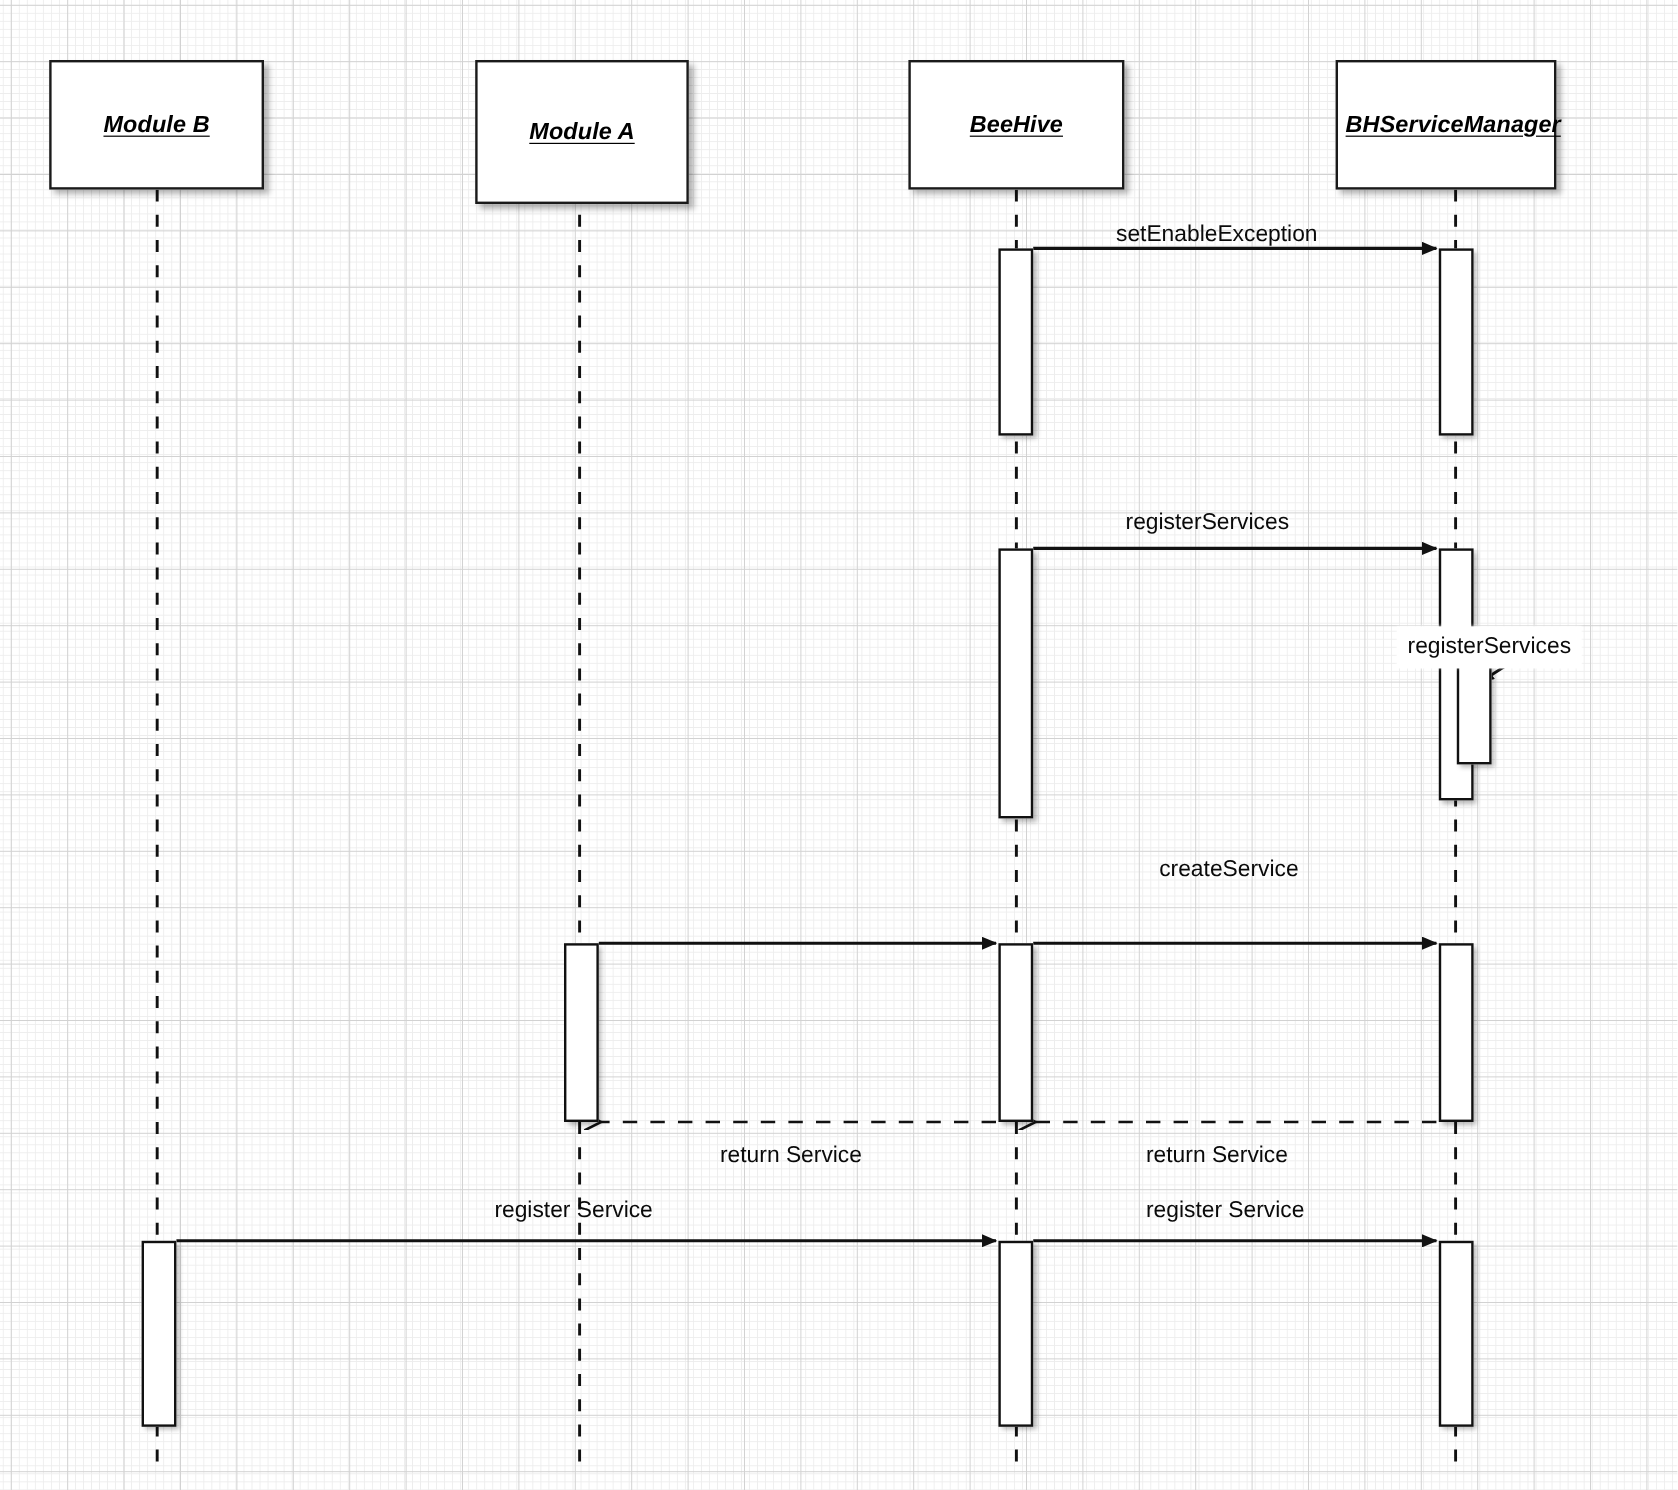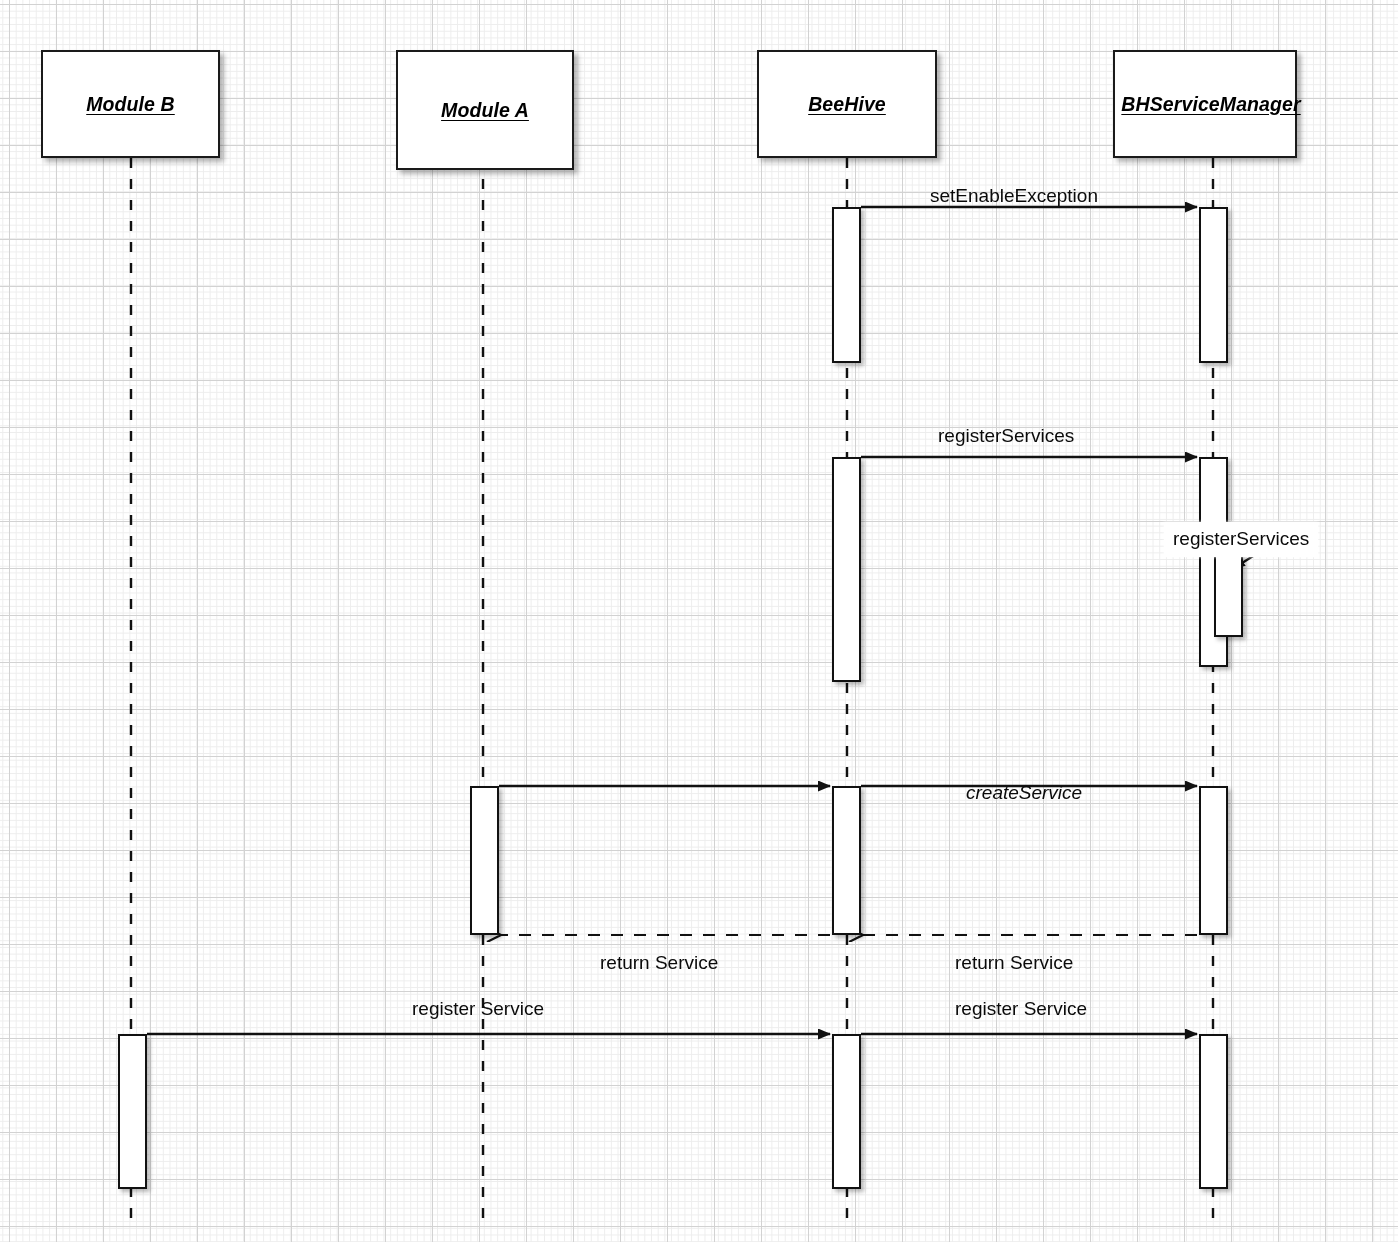--- a/index.html
+++ b/index.html
@@ -133,20 +133,20 @@
       <div class="activation" style="left: 1199px; top: 786px; width: 29px; height: 149px; z-index: 3;"></div>
       <div class="activation" style="left: 118px; top: 1034px; width: 29px; height: 155px; z-index: 3;"></div>
       <div class="activation" style="left: 832px; top: 1034px; width: 29px; height: 155px; z-index: 3;"></div>
       <div class="activation" style="left: 1199px; top: 1034px; width: 29px; height: 155px; z-index: 3;"></div>
     </div>
 
   <div id="message-labels">
       <div class="msg-label" style="left: 930px; top: 186px; z-index: 5; text-align: center;">setEnableException</div>
       <div class="msg-label" style="left: 938px; top: 426px; z-index: 5;">registerServices</div>
       <div class="msg-label boxed" style="left: 1164px; top: 506px; z-index: 6;">registerServices</div>
-      <div class="msg-label" style="left: 966px; top: 783px; z-index: 5; font-style: italic;">createService</div>
+      <div class="msg-label" style="left: 966px; top: 715px; z-index: 5;">createService</div>
       <div class="msg-label" style="left: 600px; top: 953px; z-index: 5;">return Service</div>
       <div class="msg-label" style="left: 955px; top: 953px; z-index: 5;">return Service</div>
       <div class="msg-label" style="left: 412px; top: 999px; z-index: 5;">register Service</div>
       <div class="msg-label" style="left: 955px; top: 999px; z-index: 5;">register Service</div>
     </div>
 
 </div>
 
 </body></html>

